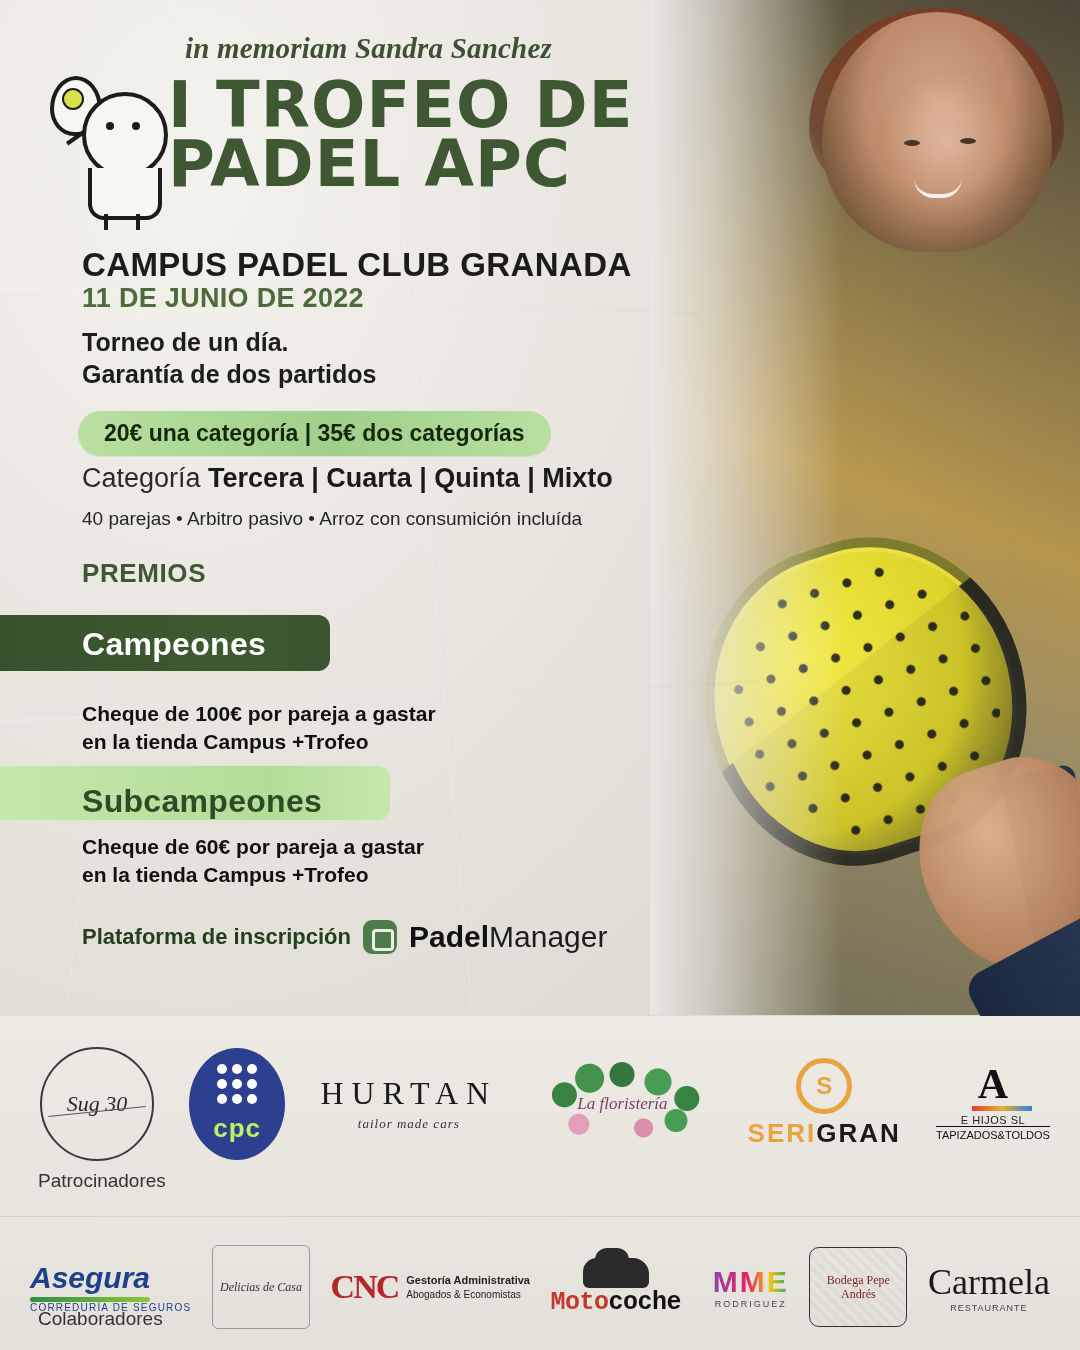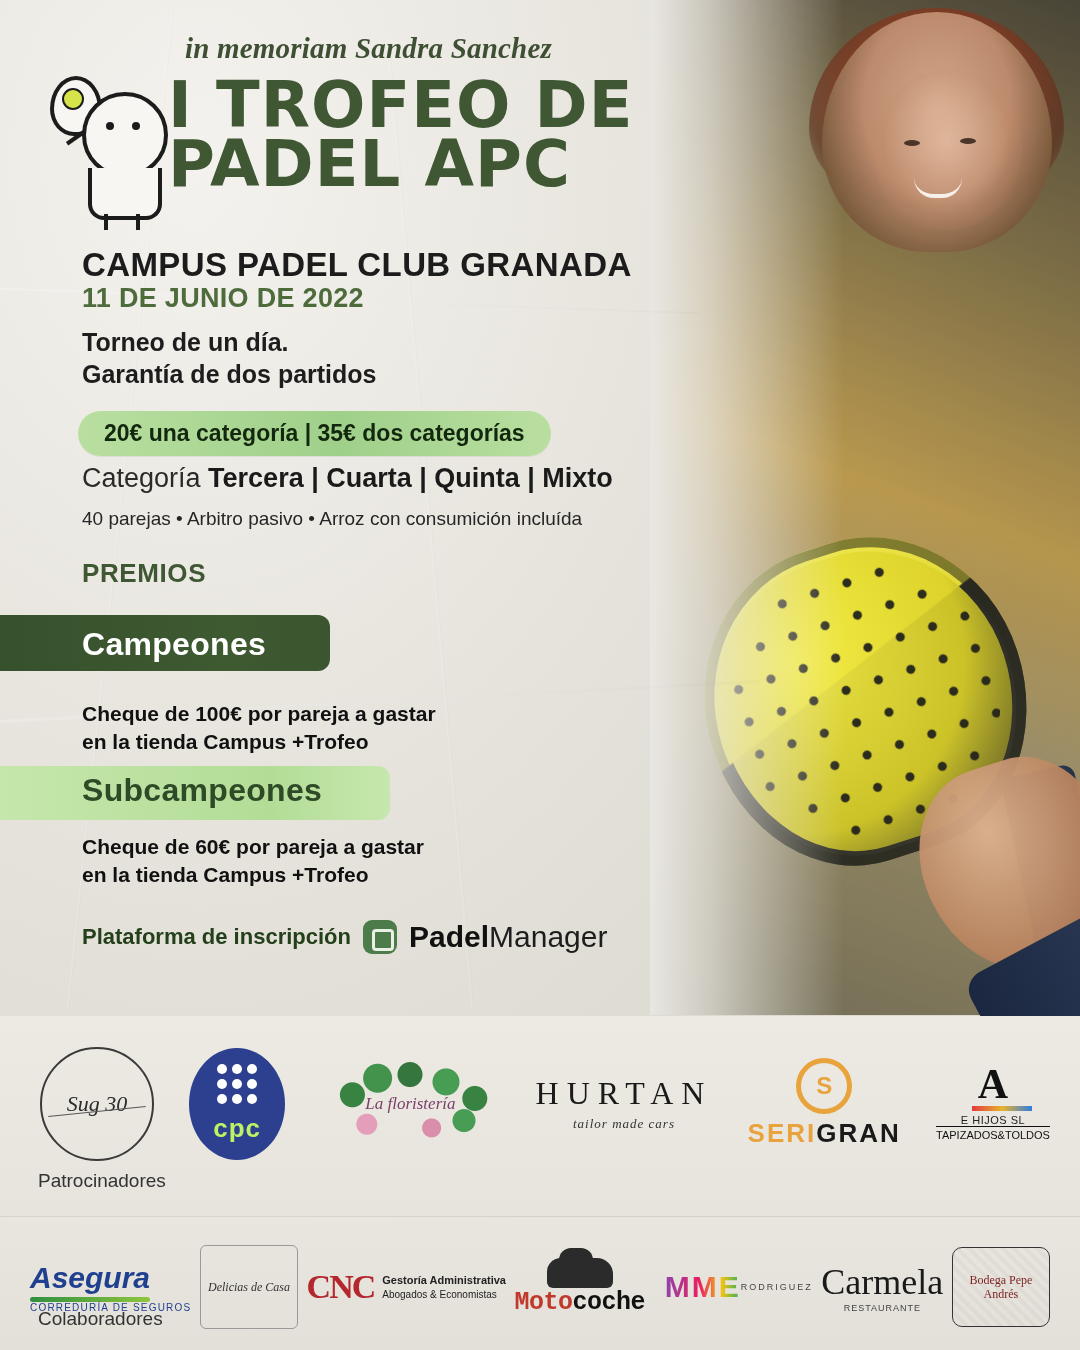--- a/index.html
+++ b/index.html
@@ -161,21 +161,21 @@
   .champ-text{
     position:absolute;left:82px;top:700px;
     font-weight:700;font-size:21px;color:#111;line-height:1.35;
   }
   .band-light{
     position:absolute;left:-10px;top:766px;width:400px;height:54px;
     background:linear-gradient(90deg,#c6e7ad,#b3dd97 70%,#c6e7ad);
     border-radius:0 12px 12px 0;
   }
   .band-light span{
-    position:absolute;left:92px;top:6px;
+    position:absolute;left:92px;top:17px;
     font-weight:700;font-size:32px;color:#2f4a27;letter-spacing:.3px;
   }
   .sub-text{
     position:absolute;left:82px;top:833px;
     font-weight:700;font-size:21px;color:#111;line-height:1.35;
   }
   .platform{
     position:absolute;left:82px;top:920px;
     display:flex;align-items:center;gap:12px;
   }
@@ -258,21 +258,21 @@
     align-items:center;justify-content:center;font-family:"Liberation Serif",serif;font-style:italic;font-size:12px;color:#333;}
   .lg-cnc{display:flex;align-items:center;gap:8px;}
   .lg-cnc .mark{font-family:"Liberation Serif",serif;font-size:34px;font-weight:700;color:#b3282d;letter-spacing:-2px;}
   .lg-cnc .txt{font-size:10px;color:#222;line-height:1.3;text-align:left;}
   .lg-cnc .txt b{font-size:11px;}
   .lg-moto{display:flex;flex-direction:column;align-items:center;}
   .lg-moto .car{width:66px;height:30px;border-radius:14px 16px 6px 6px;background:#2b2b2b;position:relative;}
   .lg-moto .car:before{content:"";position:absolute;left:12px;top:-10px;width:34px;height:16px;border-radius:12px 12px 0 0;background:#2b2b2b;}
   .lg-moto .nm{font-weight:700;font-size:25px;color:#111;letter-spacing:-.5px;font-family:Liberation Mono, monospace;}
   .lg-moto .nm i{font-style:normal;color:#c0392b;}
-  .lg-mm{display:flex;flex-direction:row;margin-left:11px;}
+  .lg-mm{display:flex;flex-direction:column;margin-left:11px;}
   .lg-mm .nm{font-weight:700;font-size:30px;letter-spacing:2px;
     background:linear-gradient(90deg,#8e44ad,#e91e63 45%,#f1c40f 75%,#27ae60);
     -webkit-background-clip:text;background-clip:text;color:transparent;}
   .lg-mm .sm{font-size:9px;color:#444;letter-spacing:2px;}
   .lg-pepe{width:96px;height:78px;border:1px solid #333;border-radius:10px;
     display:flex;flex-direction:column;align-items:center;justify-content:center;
     font-family:"Liberation Serif",serif;font-size:12px;color:#7a1f1f;text-align:center;line-height:1.2;
     background:repeating-linear-gradient(45deg,rgba(0,0,0,.03) 0 4px,rgba(0,0,0,0) 4px 8px);}
   .lg-carmela{display:flex;flex-direction:column;align-items:center;}
   .lg-carmela .nm{font-family:"Liberation Serif",serif;font-size:36px;color:#1a1a1a;}
@@ -401,26 +401,26 @@
           <i></i>
           <i></i>
           <i></i>
           <i></i>
           <i></i>
           <i></i>
           <i></i>
         </span>
       <span>cpc</span>
     </div>
-    <div class="logo lg-flor">
-      <span>La floristería</span>
-    </div>
     <div class="logo lg-hurtan">
       <span class="nm">HURTAN</span>
       <span class="tg">tailor made cars</span>
+    </div>
+    <div class="logo lg-flor">
+      <span>La floristería</span>
     </div>
     <div class="logo lg-seri">
       <span class="ring">S</span>
       <span class="nm"><i>SERI</i><span>GRAN</span></span>
     </div>
     <div class="logo lg-ahijos">
       <span class="big">A</span>
       <span class="bar"></span>
       <span class="sm">E HIJOS SL</span>
       <span class="ln">TAPIZADOS&amp;TOLDOS</span>
@@ -447,23 +447,23 @@
       </span>
     </div>
     <div class="logo lg-moto">
       <span class="car"></span>
       <span class="nm"><i>Moto</i><span>coche</span></span>
     </div>
     <div class="logo lg-mm">
       <span class="nm">MME</span>
       <span class="sm">RODRIGUEZ</span>
     </div>
+    <div class="logo lg-pepe">
+      <span>Bodega Pepe Andrés</span>
+    </div>
     <div class="logo lg-carmela">
       <span class="nm">Carmela</span>
       <span class="sm">RESTAURANTE</span>
     </div>
-    <div class="logo lg-pepe">
-      <span>Bodega Pepe Andrés</span>
-    </div>
   </div>
   <div class="cap-colab">Colaboradores</div>
 
 </div>
 
 </body></html>

